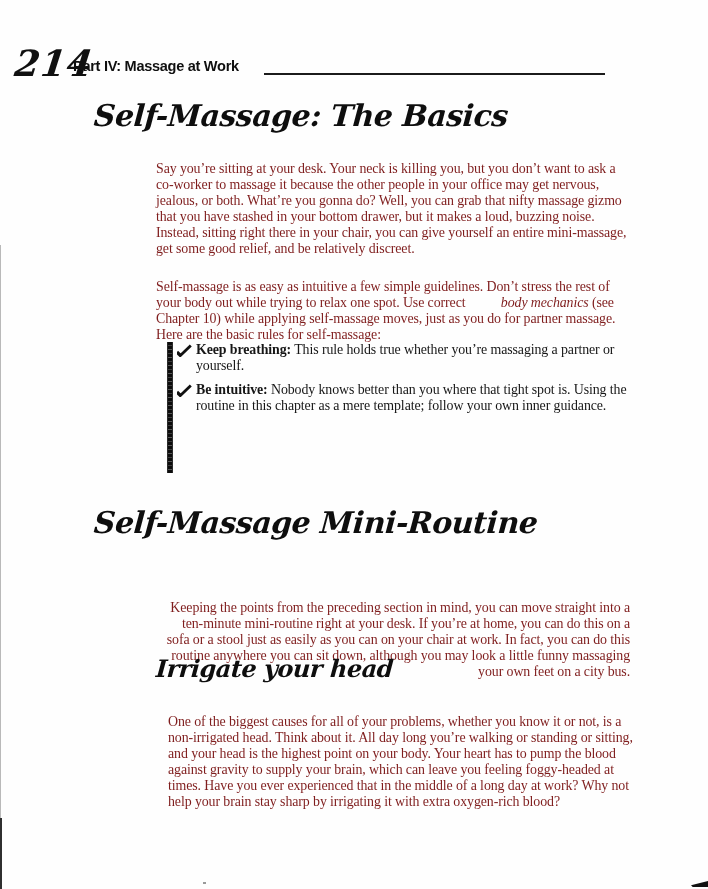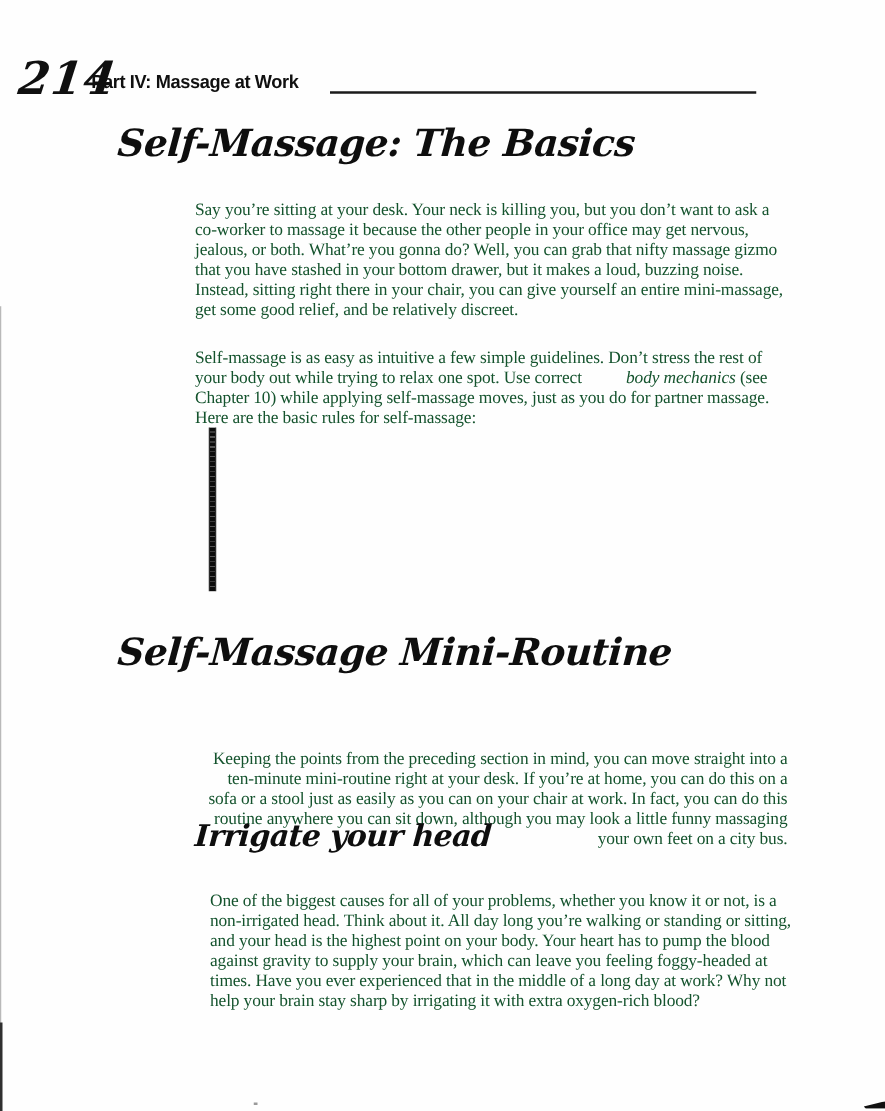--- a/index.html
+++ b/index.html
@@ -66,21 +66,21 @@
     color: #0e0e0e;
     white-space: nowrap;
   }
 
   
   .body-text {
     position: absolute; left: 156px; width: 474px;
     font-size: 13.9px; line-height: 16px;
     letter-spacing: -0.1px;
     text-align: left;
-    color: #14532d;
+    color: #7f1d1d;
   }
   .p1 { top: 147px; }
   .p2 { top: 265px; }
   .p3 { top: 586px; text-align: right; }
   .p4 { top: 700px; width: 478px; margin-left: 12px; }
   .body-text em { font-style: italic; margin-left: 32px; }
 
   
   .list-accent-bar {
     position: absolute; left: 167px; top: 342px;
@@ -140,20 +140,30 @@
   <div class="header-rule"></div>
 
   <div class="h1 basics">Self-Massage: The Basics</div>
 
   <p class="body-text p1">Say you’re sitting at your desk. Your neck is killing you, but you don’t want to ask a co-worker to massage it because the other people in your office may get nervous, jealous, or both. What’re you gonna do? Well, you can grab that nifty massage gizmo that you have stashed in your bottom drawer, but it makes a loud, buzzing noise. Instead, sitting right there in your chair, you can give yourself an entire mini-massage, get some good relief, and be relatively discreet.</p>
 
   <p class="body-text p2"><span>Self-massage is as easy as intuitive a few simple guidelines. Don’t stress the rest of your body out while trying to relax one spot. Use correct </span><em>body mechanics</em><span> (see Chapter 10) while applying self-massage moves, just as you do for partner massage. Here are the basic rules for self-massage:</span></p>
 
   <div class="list-accent-bar"></div>
   <ul class="rules-list">
+    <li>
+      <svg class="check-bullet" viewBox="0 0 15 13">
+        <polyline points="1,8 5,11.5 14,1.5" fill="none" stroke="#111" stroke-width="3" transform="skewX(-8)"></polyline>
+      </svg><b>Keep breathing:</b><span> This rule holds true whether you’re massaging a partner or yourself.</span>
+    </li>
+    <li>
+      <svg class="check-bullet" viewBox="0 0 15 13">
+        <polyline points="1,8 5,11.5 14,1.5" fill="none" stroke="#111" stroke-width="3" transform="skewX(-8)"></polyline>
+      </svg><b>Be intuitive:</b><span> Nobody knows better than you where that tight spot is. Using the routine in this chapter as a mere template; follow your own inner guidance.</span>
+    </li>
   </ul>
 
   <div class="h1 mini">Self-Massage Mini-Routine</div>
 
   <p class="body-text p3">Keeping the points from the preceding section in mind, you can move straight into a ten-minute mini-routine right at your desk. If you’re at home, you can do this on a sofa or a stool just as easily as you can on your chair at work. In fact, you can do this routine anywhere you can sit down, although you may look a little funny massaging your own feet on a city bus.</p>
 
   <div class="h2-sub">Irrigate your head</div>
 
   <p class="body-text p4">One of the biggest causes for all of your problems, whether you know it or not, is a non-irrigated head. Think about it. All day long you’re walking or standing or sitting, and your head is the highest point on your body. Your heart has to pump the blood against gravity to supply your brain, which can leave you feeling foggy-headed at times. Have you ever experienced that in the middle of a long day at work? Why not help your brain stay sharp by irrigating it with extra oxygen-rich blood?</p>
 

